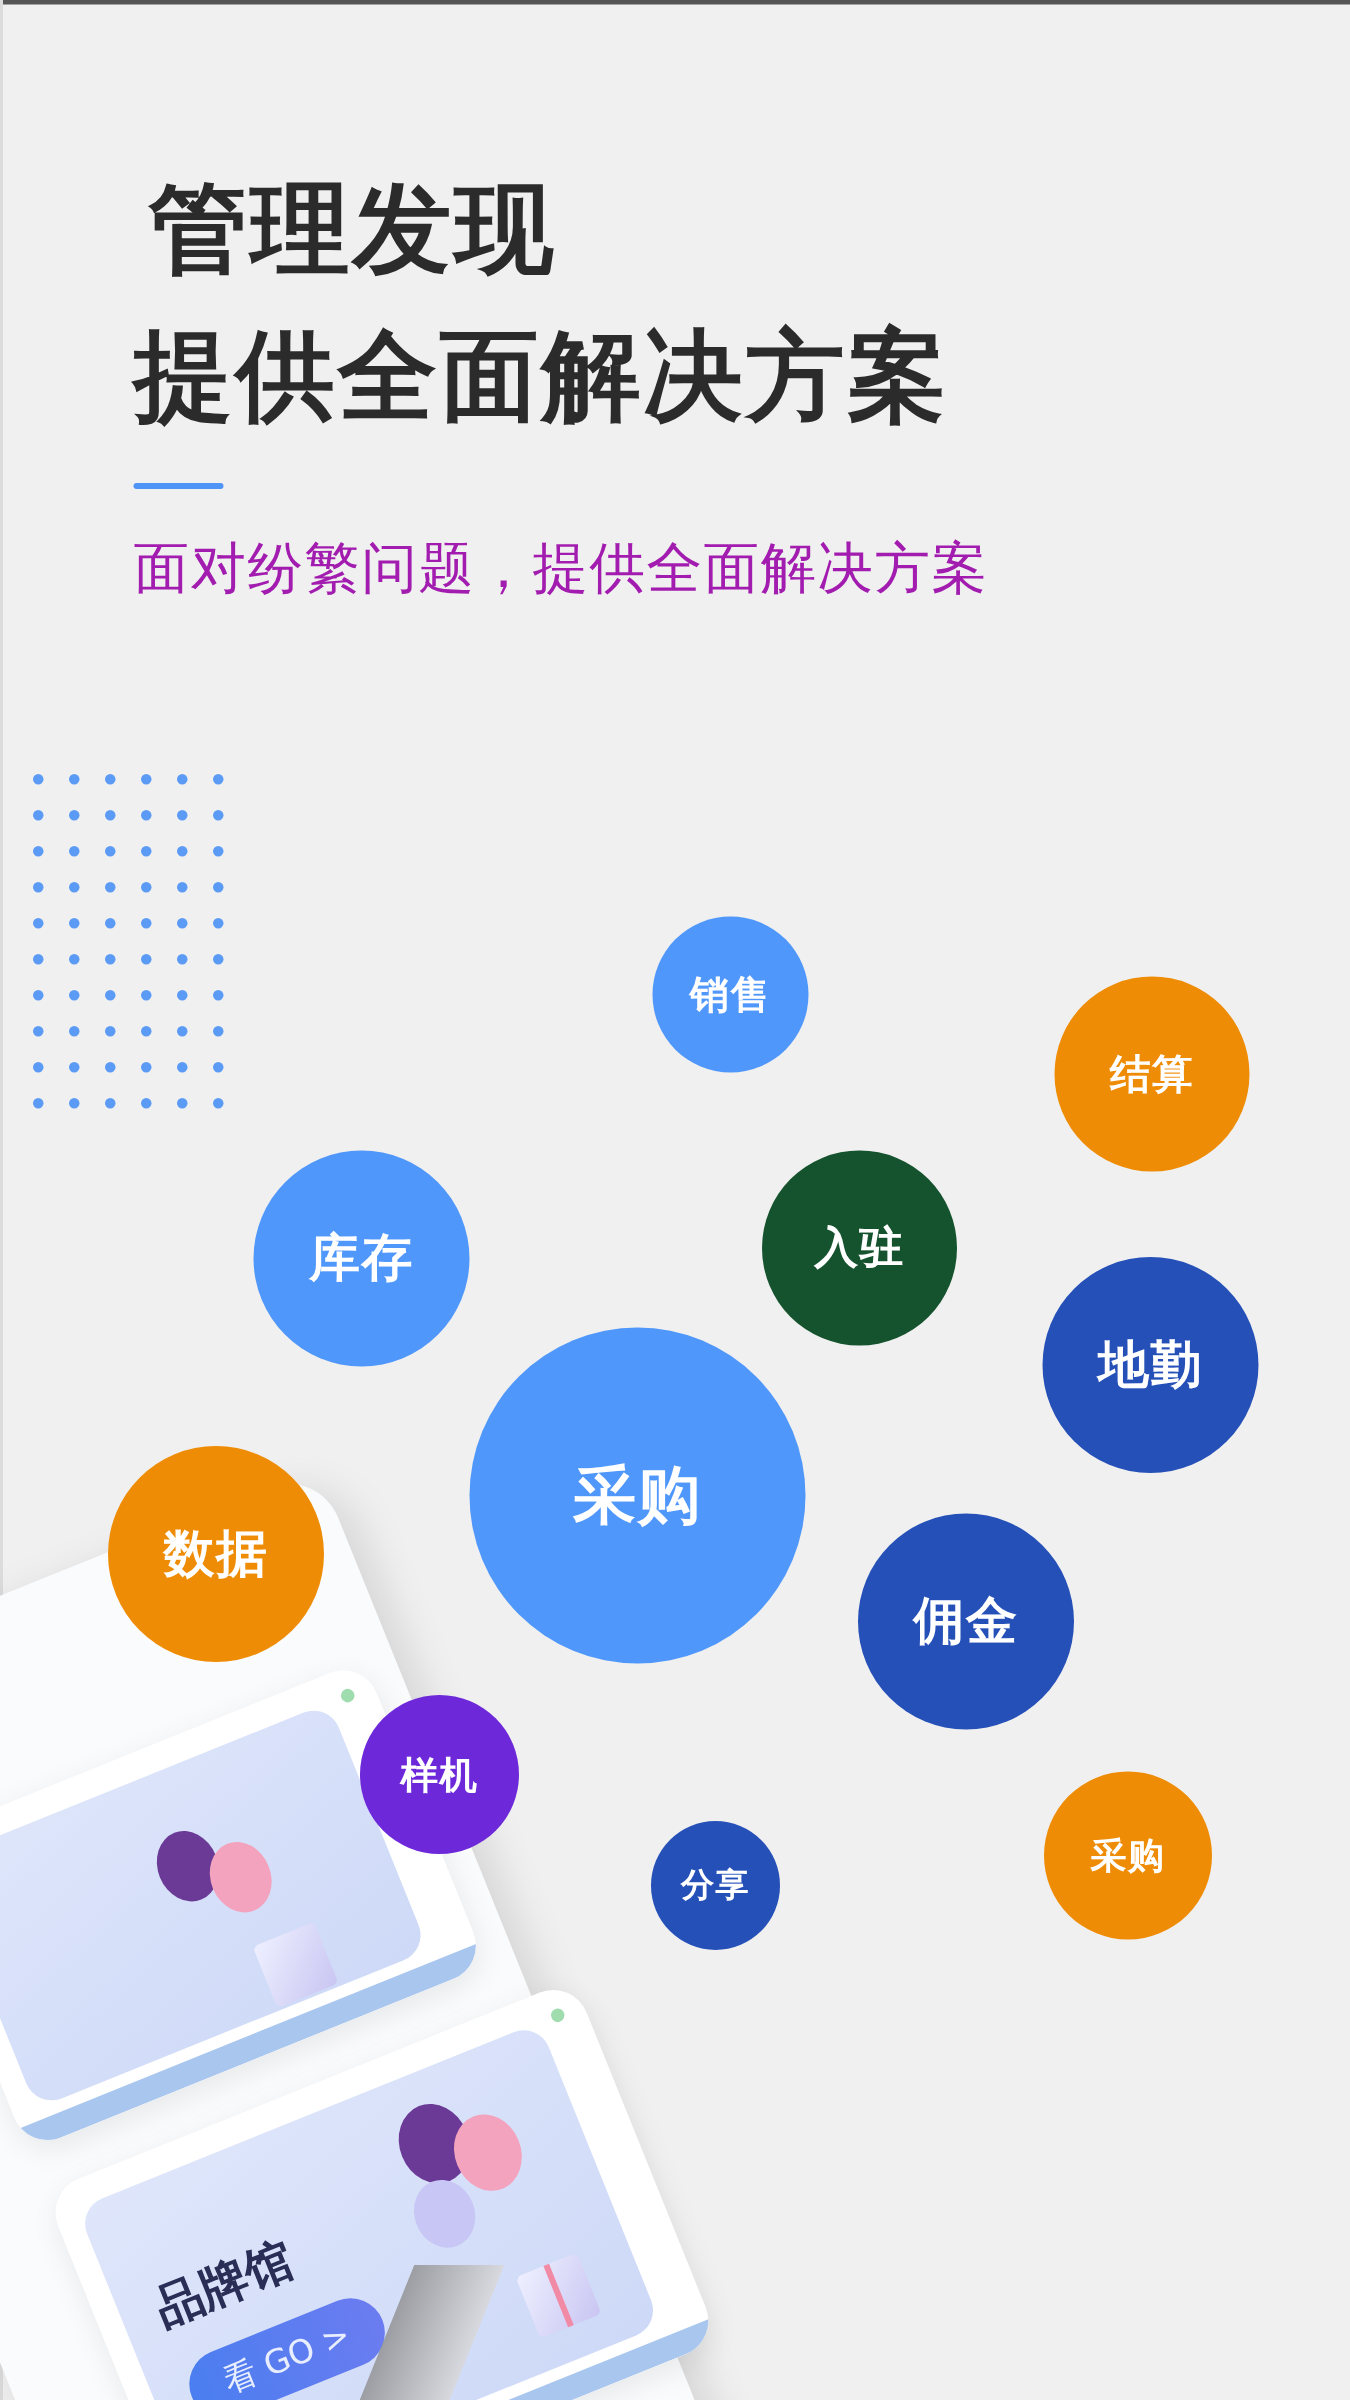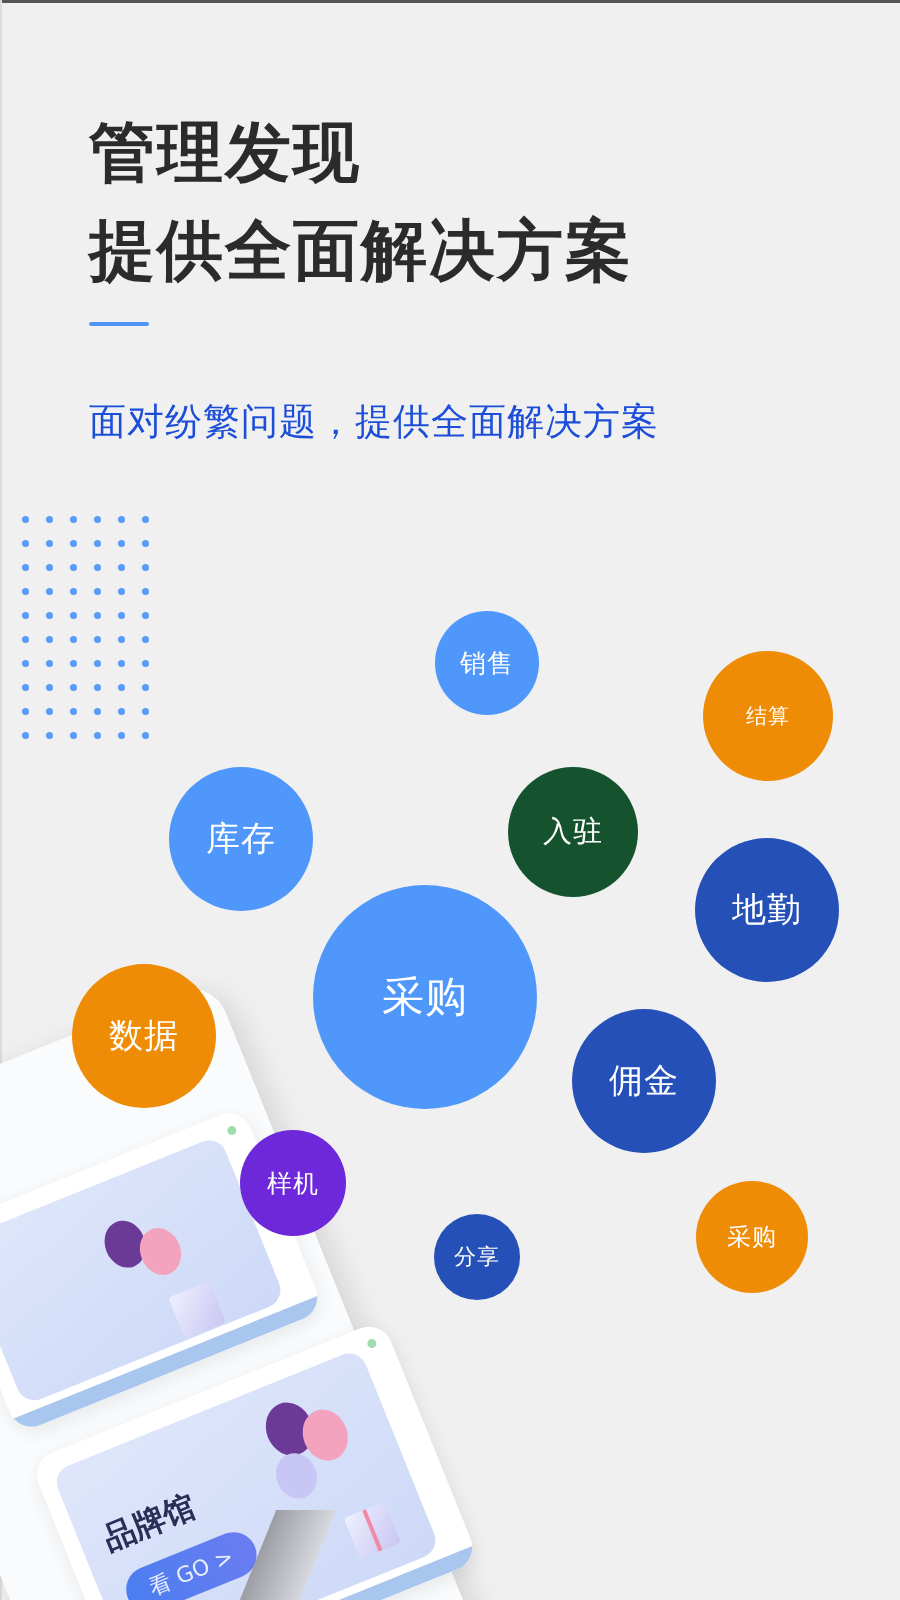--- a/index.html
+++ b/index.html
@@ -8,36 +8,36 @@
     background:#f0f0f0;
     font-family:"DejaVu Sans", "Liberation Sans", sans-serif;
   }
   .topbar { position:absolute; left:0; top:0; width:900px; height:3px; background:#555; }
   .leftedge { position:absolute; left:0; top:0; width:2px; height:1600px; background:#dcdcdc; }
 
   .title {
     position:absolute; left:89px; margin:0; color:#2b2b2b;
     font-size:66px; font-weight:bold; letter-spacing:2px; line-height:1;
   }
-  .title.l1 { top:120px; }
+  .title.l1 { top:120px;margin-left:10px; }
   .title.l2 { top:218px; }
   .accent-line { position:absolute; left:89px; top:322px; width:60px; height:4px; background:#4f95f8; border-radius:2px; }
   .subtitle {
-    position:absolute; left:89px; top:360px; color:#1d4ed8;
-    font-size:37px; letter-spacing:1px; line-height:1; white-space:nowrap;margin-top:43px;
+    position:absolute; left:89px; top:360px; color:#a21caf;
+    font-size:37px; letter-spacing:1px; line-height:1; white-space:nowrap;
   }
 
   .dots { position:absolute; left:19px; top:513px; width:140px; height:240px;
     display:grid; grid-template-columns:repeat(6,24px); grid-template-rows:repeat(10,24px); }
   .dot { width:7px; height:7px; border-radius:50%; background:#5b9bf6; margin:3px; }
 
   .bubble {
     position:absolute; border-radius:50%; color:#fff;
     display:flex; align-items:center; justify-content:center;
-    font-weight:normal; white-space:nowrap; letter-spacing:1px;
+    font-weight:bold; white-space:nowrap; letter-spacing:1px;
   }
 
   
   .mock-wrap { position:absolute; left:-200px; top:1080px; width:520px; height:700px;
     transform:rotate(-22deg); transform-origin:0 0; }
   .phone-body { position:absolute; left:0; top:60px; width:420px; height:760px; background:#fafbfd;
     border-radius:36px; box-shadow:8px 10px 30px rgba(0,0,0,0.12); }
   .card { position:absolute; background:#fff; border-radius:24px; box-shadow:0 6px 20px rgba(0,0,0,0.08); overflow:hidden; }
   .card .art { position:absolute; left:16px; top:18px; right:32px; bottom:24px; background:linear-gradient(160deg,#dfe6fb,#cdd9f7); border-radius:18px; }
   .card .shelf { position:absolute; left:0; right:0; bottom:0; height:16px; background:#a9c6ef; }
@@ -151,21 +151,21 @@
     <div class="shelf"></div>
   </div>
 
 </div>
 <div class="grey-block"></div>
 
 <div id="bubbles">
     <div class="bubble" style="left: 435px; top: 611px; width: 104px; height: 104px; background: rgb(79, 151, 251); font-size: 26px;">
       <span>销售</span>
     </div>
-    <div class="bubble" style="left: 703px; top: 651px; width: 130px; height: 130px; background: rgb(239, 140, 5); font-size: 21px;">
+    <div class="bubble" style="left: 703px; top: 651px; width: 130px; height: 130px; background: rgb(239, 140, 5); font-size: 27px;">
       <span>结算</span>
     </div>
     <div class="bubble" style="left: 169px; top: 767px; width: 144px; height: 144px; background: rgb(79, 151, 251); font-size: 34px; text-align: right;">
       <span>库存</span>
     </div>
     <div class="bubble" style="left: 508px; top: 767px; width: 130px; height: 130px; background: #14532d; font-size: 29px;">
       <span>入驻</span>
     </div>
     <div class="bubble" style="left: 695px; top: 838px; width: 144px; height: 144px; background: rgb(37, 80, 184); font-size: 34px;">
       <span>地勤</span>

